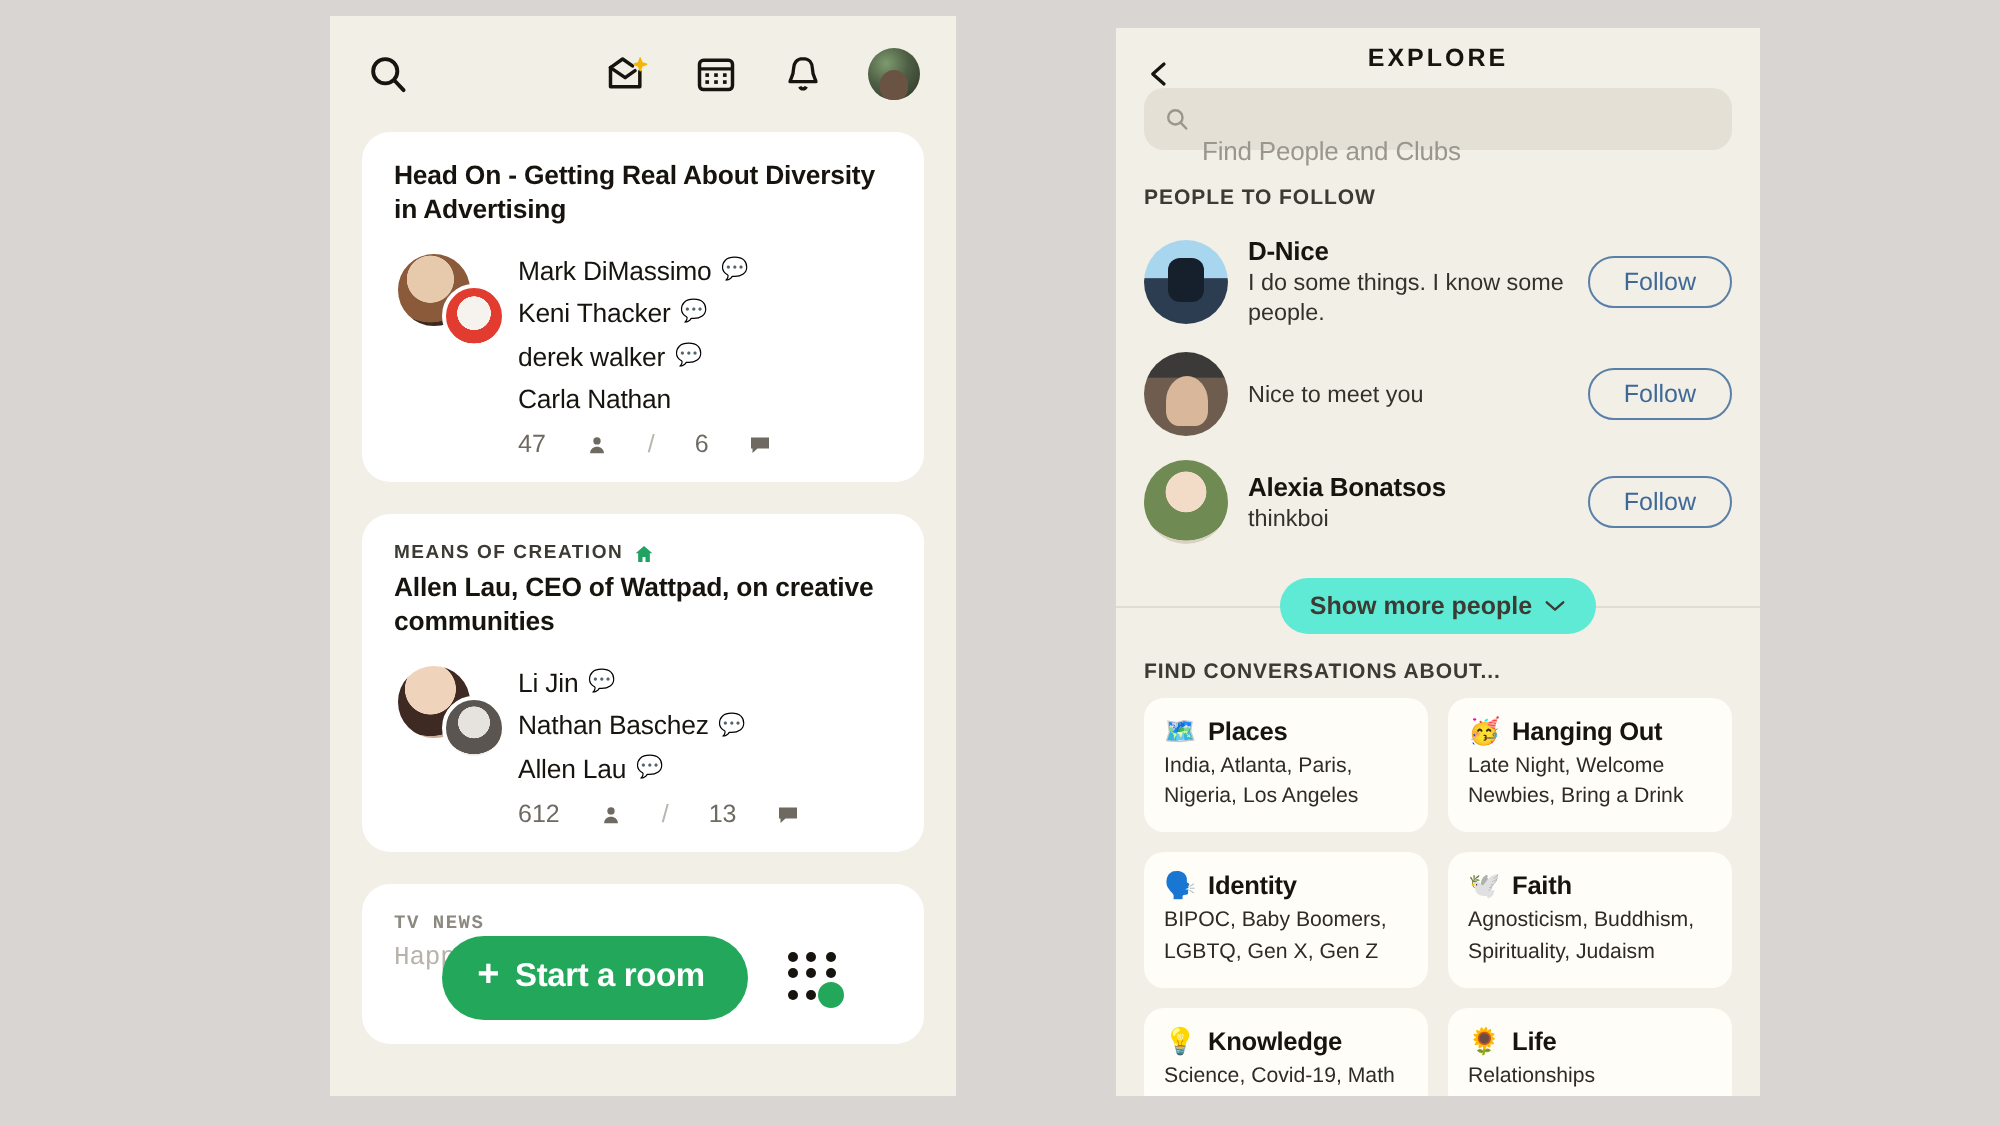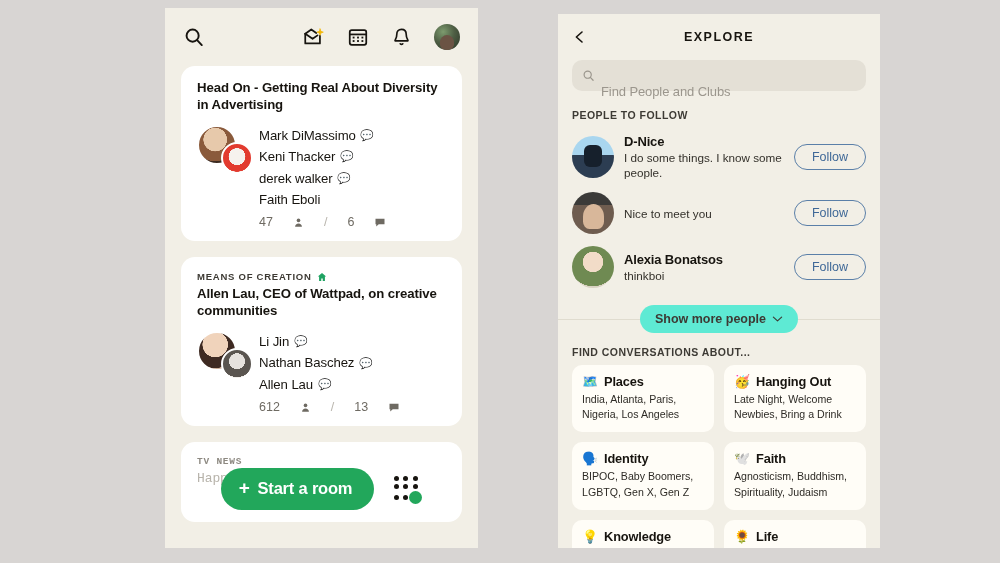--- a/index.html
+++ b/index.html
@@ -111,21 +111,21 @@
     width: 30px; height: 30px;
     display: grid; grid-template-columns: repeat(3, 1fr);
     grid-template-rows: repeat(3, 1fr);
     align-items: center; justify-items: center;
   }
   .dot-grid i { width: 5px; height: 5px; border-radius: 50%; background: #17140f; display: block; }
   .dot-grid i.green { width: 13px; height: 13px; background: #22a75b; }
 
   
   .ex-head {
-    position: relative; height: 46px;
+    position: relative; height: 30px;
     display: flex; align-items: center; justify-content: center;
   }
   .back-chev { position: absolute; left: 14px; top: 12px; }
   .ex-title {
     font-size: 12.5px; font-weight: bold; letter-spacing: .12em; color: #17140f;
   }
   .search-wrap { padding: 0 14px; }
   .searchbar {
     background: #e4e0d6; border-radius: 10px;
     height: 31px; display: flex; align-items: center; gap: 6px;
@@ -263,21 +263,21 @@
             </div>
             <div class="speaker">
               <span>Keni Thacker</span>
               <span class="bubble-icon">💬</span>
             </div>
             <div class="speaker">
               <span>derek walker</span>
               <span class="bubble-icon">💬</span>
             </div>
             <div class="speaker">
-              <span>Faith Eboli</span>
+              <span>Carla Nathan</span>
             </div>
             <div class="counts">
               <span>47</span>
               <span>
                 <svg width="11" height="11" viewBox="0 0 24 24" fill="#6e6a62">
                     <circle cx="12" cy="7.5" r="4"></circle>
                     <path d="M4.5 21c0-4.2 3.4-7 7.5-7s7.5 2.8 7.5 7z"></path>
                   </svg>
               </span>
               <span class="sep">/</span>

